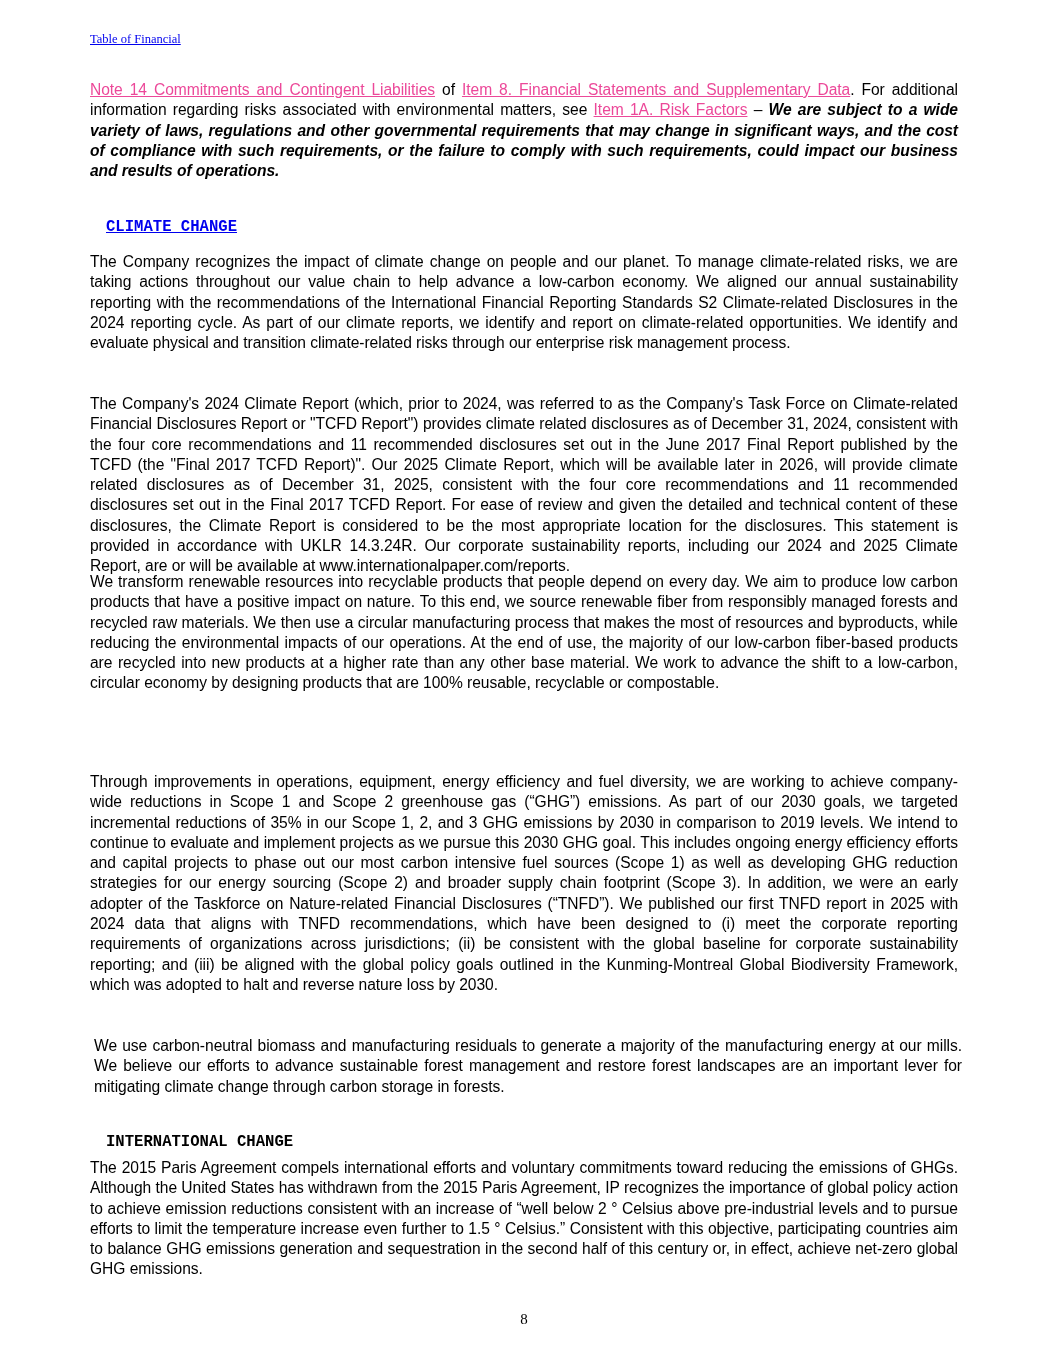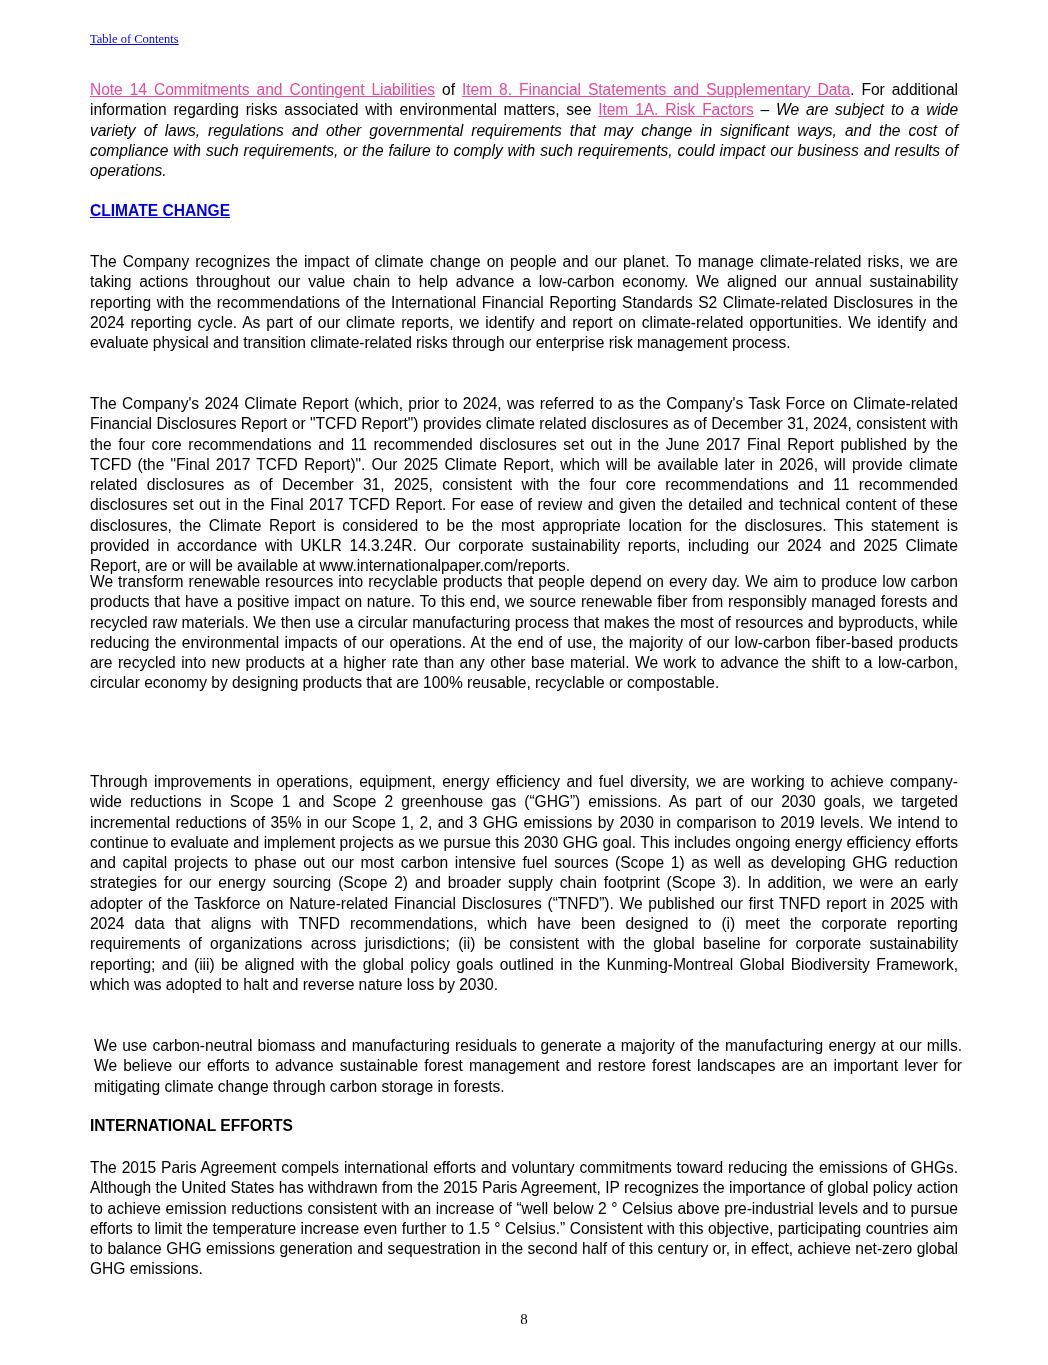--- a/index.html
+++ b/index.html
@@ -41,26 +41,26 @@
     .p3 { position: absolute; left: 0; top: 572px; width: 868px; }
     .p4 { position: absolute; left: 0; top: 772px; width: 868px; }
     .p5 { position: absolute; left: 4px; top: 1036px; width: 868px; }
     .h-intl { position: absolute; left: 0; top: 1117px; }
     .p6 { position: absolute; left: 0; top: 1158px; width: 868px; }
     a.doc-link {
       color: #ec4899;
       text-decoration: underline;
       cursor: pointer;
     }
-    .bold-italic { font-weight: normal; font-style: italic; }
+    .bold-italic { font-weight: bold; font-style: italic; }
     .section-heading {
-      font-family: Liberation Sans, sans-serif;
+      font-family: Liberation Mono, monospace;
       font-size: 15.6px;
       font-weight: bold;
-      margin: 0;
+      margin: 16px;
     }
     .section-heading.link {
       color: #0000ee;
       text-decoration: underline;
       cursor: pointer;
     }
     .page-number {
       position: absolute;
       left: 0;
       width: 1048px;
@@ -68,30 +68,30 @@
       text-align: center;
       font-family: "Liberation Serif", serif;
       font-size: 15px;
     }
   </style>
 </head>
 <body>
 
 <div class="page">
 
-  <a class="toc-link">Table of Contents</a>
+  <a class="toc-link">Table of Financial</a>
 
   <p class="body-text p-intro"><a class="doc-link">Note 14 Commitments and Contingent Liabilities</a><span> of </span><a class="doc-link">Item 8. Financial Statements and Supplementary Data</a><span>. For additional information regarding risks associated with environmental matters, see </span><a class="doc-link">Item 1A. Risk Factors</a><span> – </span><span class="bold-italic">We are subject to a wide variety of laws, regulations and other governmental requirements that may change in significant ways, and the cost of compliance with such requirements, or the failure to comply with such requirements, could impact our business and results of operations.</span></p>
 
   <h2 class="section-heading link h-climate">CLIMATE CHANGE</h2>
 
   <p class="body-text p1">The Company recognizes the impact of climate change on people and our planet. To manage climate-related risks, we are taking actions throughout our value chain to help advance a low-carbon economy. We aligned our annual sustainability reporting with the recommendations of the International Financial Reporting Standards S2 Climate-related Disclosures in the 2024 reporting cycle. As part of our climate reports, we identify and report on climate-related opportunities. We identify and evaluate physical and transition climate-related risks through our enterprise risk management process.</p>
   <p class="body-text p2">The Company's 2024 Climate Report (which, prior to 2024, was referred to as the Company's Task Force on Climate-related Financial Disclosures Report or "TCFD Report") provides climate related disclosures as of December 31, 2024, consistent with the four core recommendations and 11 recommended disclosures set out in the June 2017 Final Report published by the TCFD (the "Final 2017 TCFD Report)". Our 2025 Climate Report, which will be available later in 2026, will provide climate related disclosures as of December 31, 2025, consistent with the four core recommendations and 11 recommended disclosures set out in the Final 2017 TCFD Report. For ease of review and given the detailed and technical content of these disclosures, the Climate Report is considered to be the most appropriate location for the disclosures. This statement is provided in accordance with UKLR 14.3.24R. Our corporate sustainability reports, including our 2024 and 2025 Climate Report, are or will be available at www.internationalpaper.com/reports.</p>
   <p class="body-text p3">We transform renewable resources into recyclable products that people depend on every day. We aim to produce low carbon products that have a positive impact on nature. To this end, we source renewable fiber from responsibly managed forests and recycled raw materials. We then use a circular manufacturing process that makes the most of resources and byproducts, while reducing the environmental impacts of our operations. At the end of use, the majority of our low-carbon fiber-based products are recycled into new products at a higher rate than any other base material. We work to advance the shift to a low-carbon, circular economy by designing products that are 100% reusable, recyclable or compostable.</p>
   <p class="body-text p4">Through improvements in operations, equipment, energy efficiency and fuel diversity, we are working to achieve company-wide reductions in Scope 1 and Scope 2 greenhouse gas (“GHG”) emissions. As part of our 2030 goals, we targeted incremental reductions of 35% in our Scope 1, 2, and 3 GHG emissions by 2030 in comparison to 2019 levels. We intend to continue to evaluate and implement projects as we pursue this 2030 GHG goal. This includes ongoing energy efficiency efforts and capital projects to phase out our most carbon intensive fuel sources (Scope 1) as well as developing GHG reduction strategies for our energy sourcing (Scope 2) and broader supply chain footprint (Scope 3). In addition, we were an early adopter of the Taskforce on Nature-related Financial Disclosures (“TNFD”). We published our first TNFD report in 2025 with 2024 data that aligns with TNFD recommendations, which have been designed to (i) meet the corporate reporting requirements of organizations across jurisdictions; (ii) be consistent with the global baseline for corporate sustainability reporting; and (iii) be aligned with the global policy goals outlined in the Kunming-Montreal Global Biodiversity Framework, which was adopted to halt and reverse nature loss by 2030.</p>
   <p class="body-text p5">We use carbon-neutral biomass and manufacturing residuals to generate a majority of the manufacturing energy at our mills. We believe our efforts to advance sustainable forest management and restore forest landscapes are an important lever for mitigating climate change through carbon storage in forests.</p>
 
-  <h2 class="section-heading h-intl">INTERNATIONAL EFFORTS</h2>
+  <h2 class="section-heading h-intl">INTERNATIONAL CHANGE</h2>
 
   <p class="body-text p6">The 2015 Paris Agreement compels international efforts and voluntary commitments toward reducing the emissions of GHGs. Although the United States has withdrawn from the 2015 Paris Agreement, IP recognizes the importance of global policy action to achieve emission reductions consistent with an increase of “well below 2 ° Celsius above pre-industrial levels and to pursue efforts to limit the temperature increase even further to 1.5 ° Celsius.” Consistent with this objective, participating countries aim to balance GHG emissions generation and sequestration in the second half of this century or, in effect, achieve net-zero global GHG emissions.</p>
 </div>
 
 <div class="page-number">8</div>
 
 </body></html>

